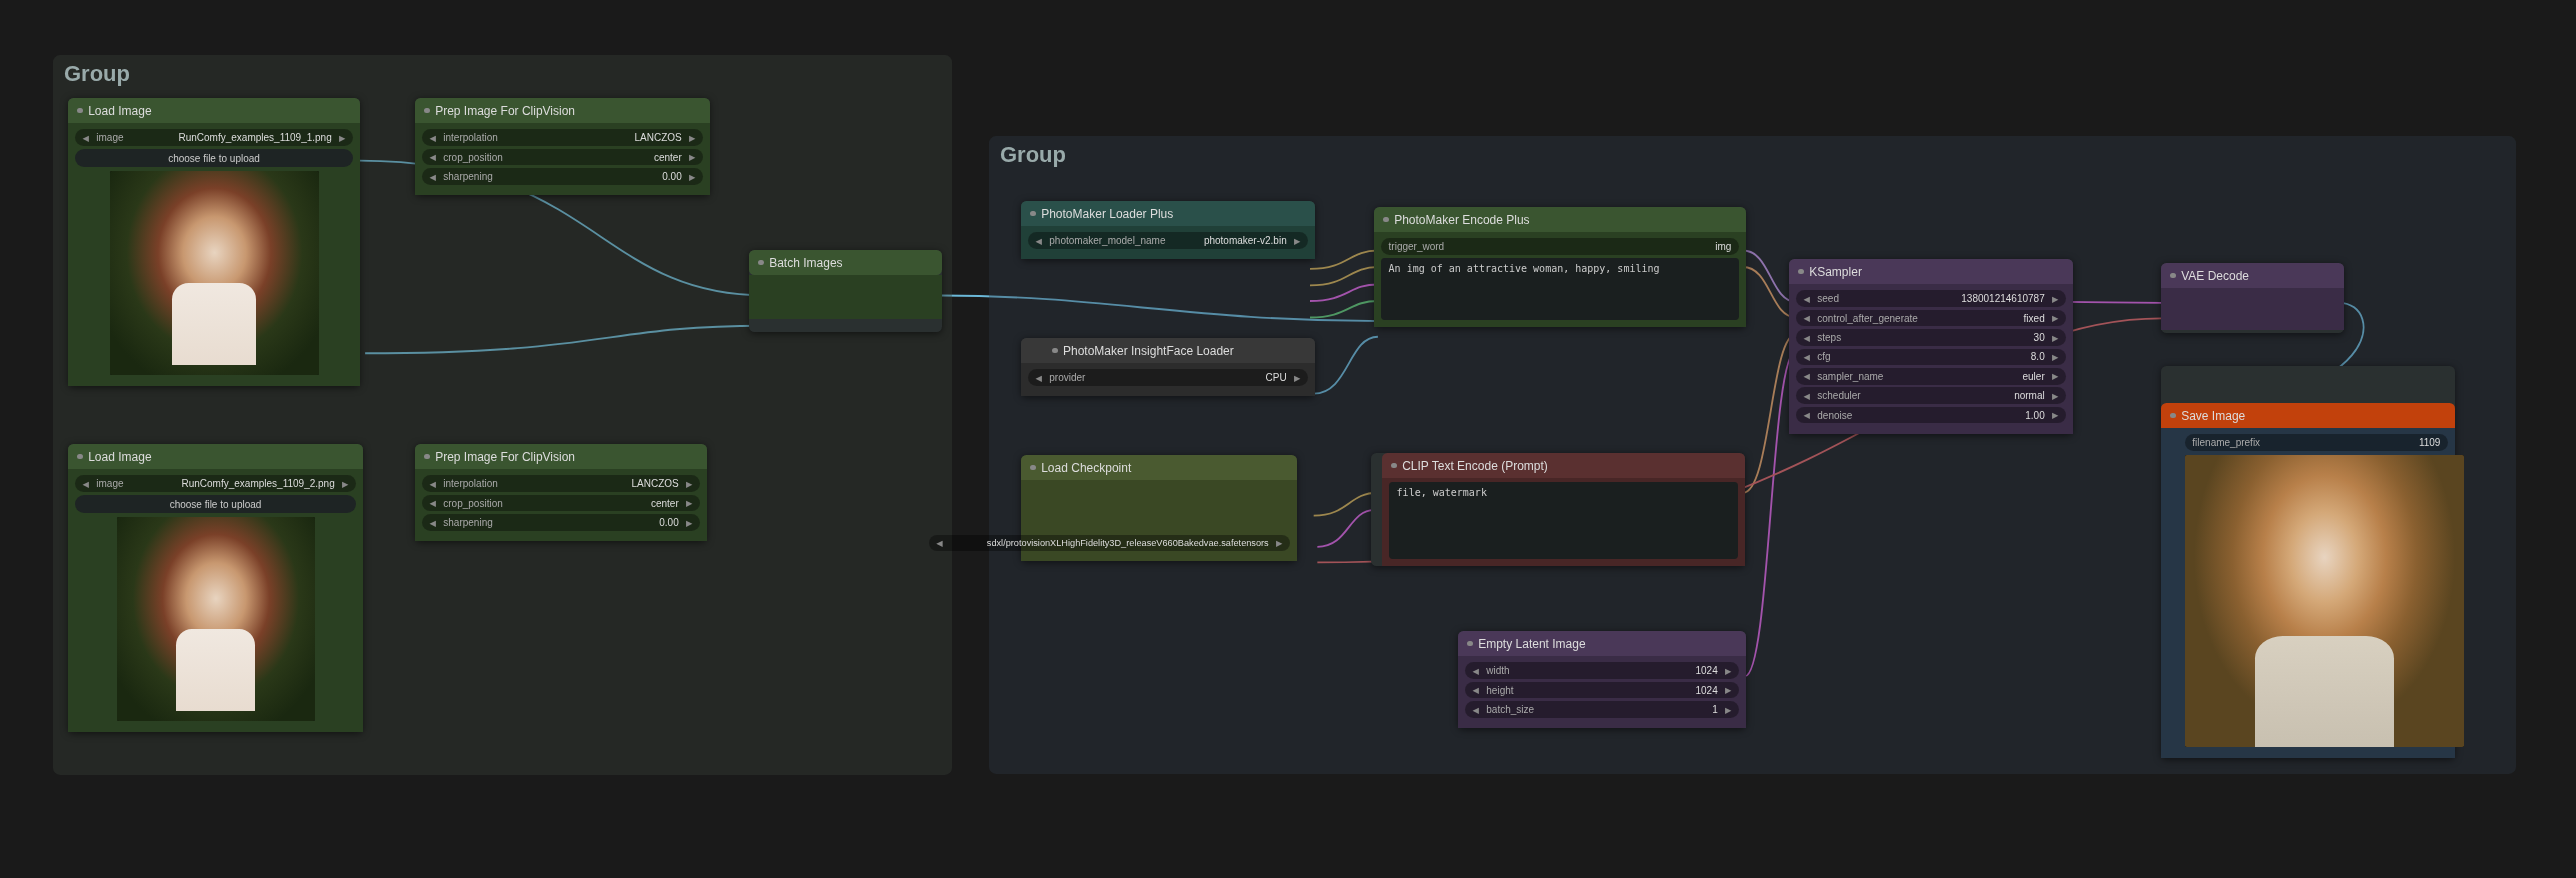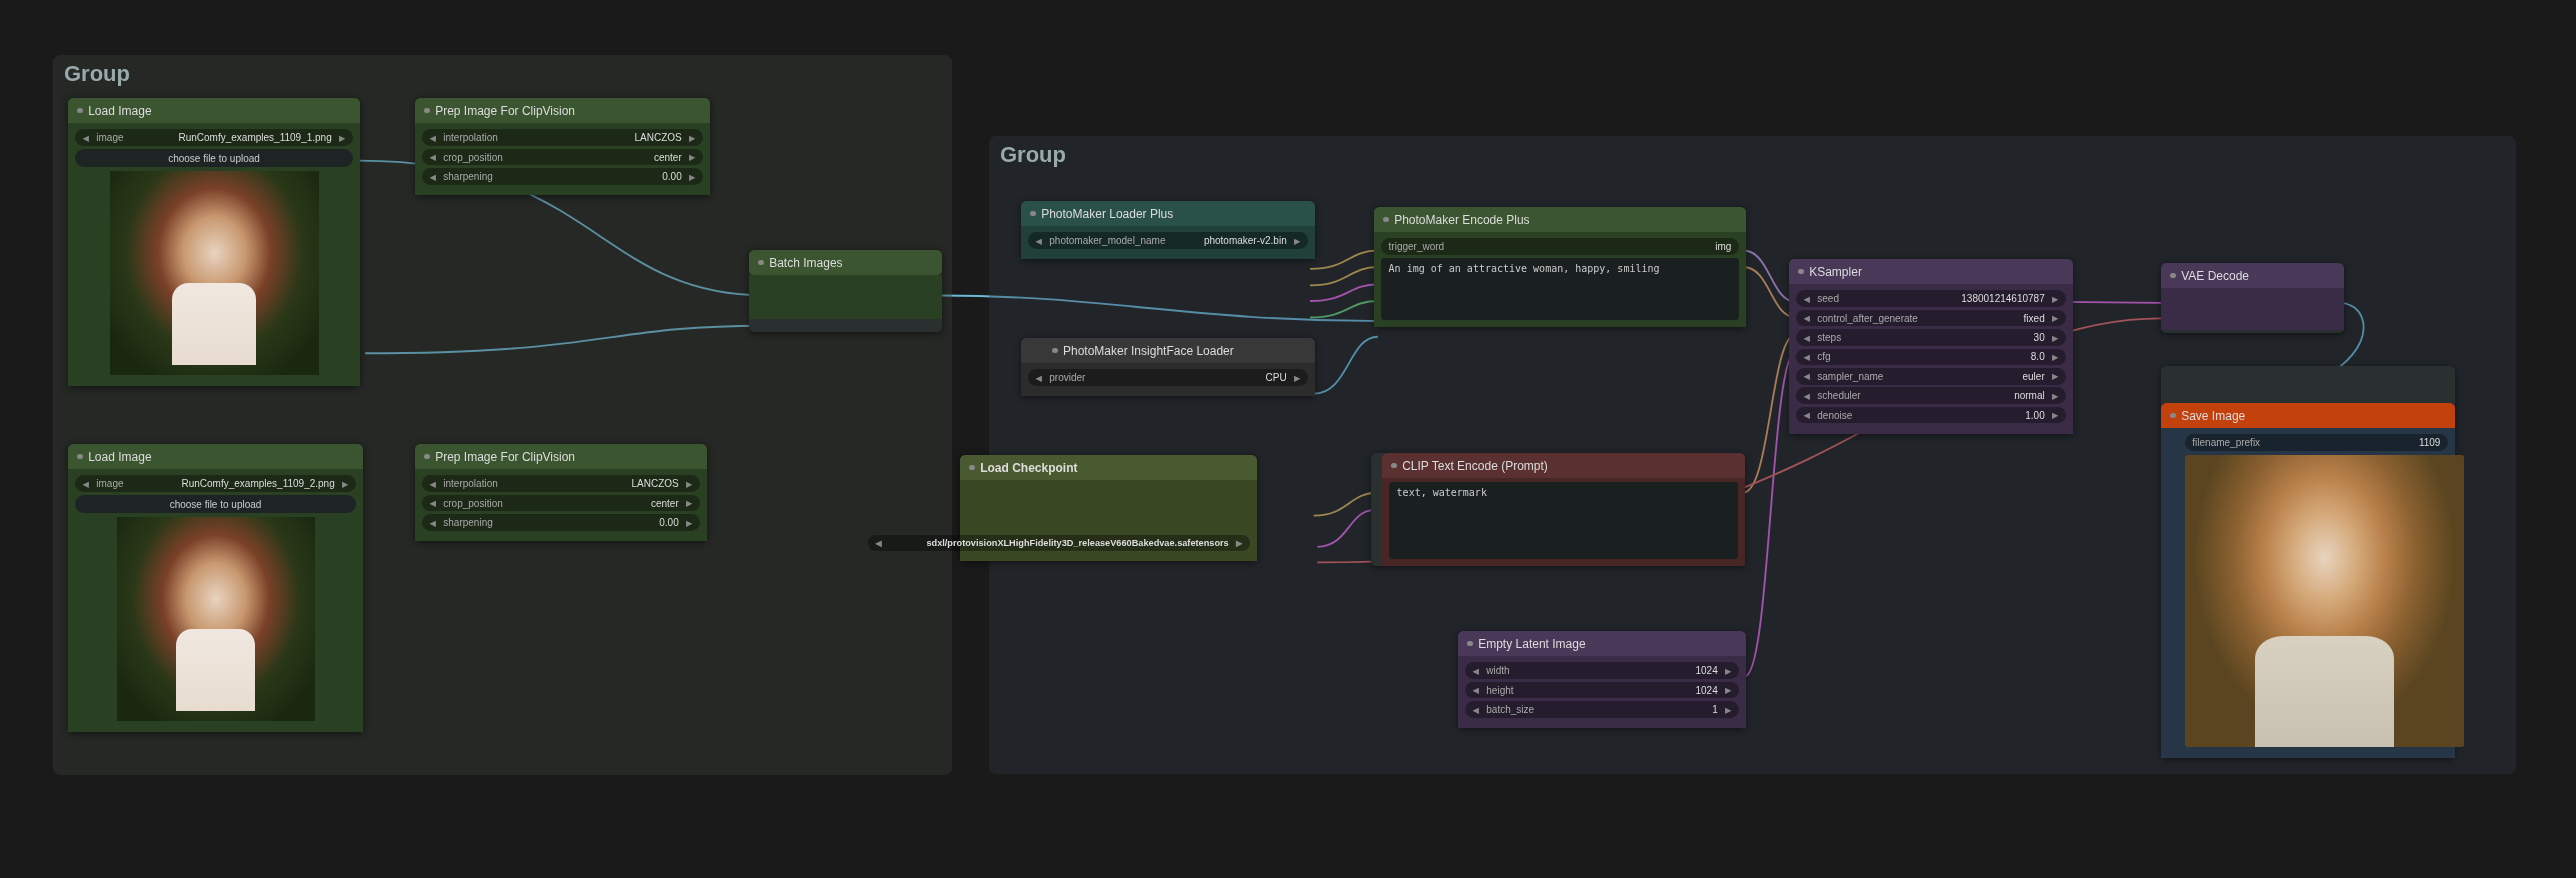--- a/index.html
+++ b/index.html
@@ -286,21 +286,21 @@
   <div class="node-body bdy-dgray">
     <div class="field dark">
           <span class="tri-l">◀</span>
           <span class="label">provider</span>
           <span class="value">CPU</span>
           <span class="tri-r">▶</span>
         </div>
   </div>
 </div>
 
-<div class="node" style="left:960px; top:455px; width:297px;font-weight:bold;">
+<div class="node" style="left:1021px; top:455px; width:276px;">
   <div class="node-header hdr-olive">
         <span class="dot"></span>
         <span>Load Checkpoint</span>
       </div>
   <div class="node-body bdy-olive" style="padding-bottom:14.7px; min-height:81px; position:relative;">
     <div class="field dark" style="position:absolute; left:-92px; right:7.3px; bottom:7.3px;">
       <span class="tri-l">◀</span>
 
       <span class="value" style="font-size:9.2px; white-space:nowrap; overflow:hidden;">sdxl/protovisionXLHighFidelity3D_releaseV660Bakedvae.safetensors</span>
       <span class="tri-r">▶</span>
@@ -321,21 +321,21 @@
     <div class="textarea" style="min-height:62px;">An img of an attractive woman, happy, smiling</div>
   </div>
 </div>
 
 <div class="node" style="left:1371px; top:453px; width:374px;padding-left:11px;">
   <div class="node-header hdr-red">
         <span class="dot"></span>
         <span>CLIP Text Encode (Prompt)</span>
       </div>
   <div class="node-body bdy-red">
-    <div class="textarea" style="min-height:77px;">text, watermark</div>
+    <div class="textarea" style="min-height:77px;">file, watermark</div>
   </div>
 </div>
 
 <div class="node" style="left:1458px; top:631px; width:288px;">
   <div class="node-header hdr-purple">
         <span class="dot"></span>
         <span>Empty Latent Image</span>
       </div>
   <div class="node-body bdy-purple">
     <div class="field dark">

